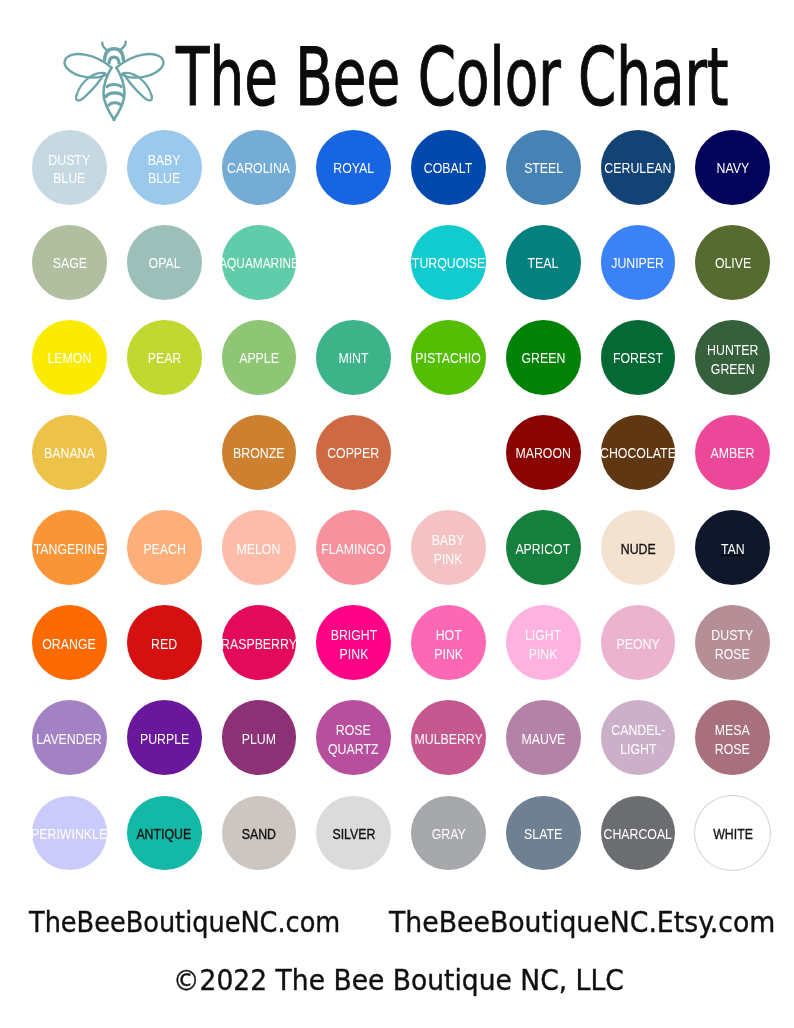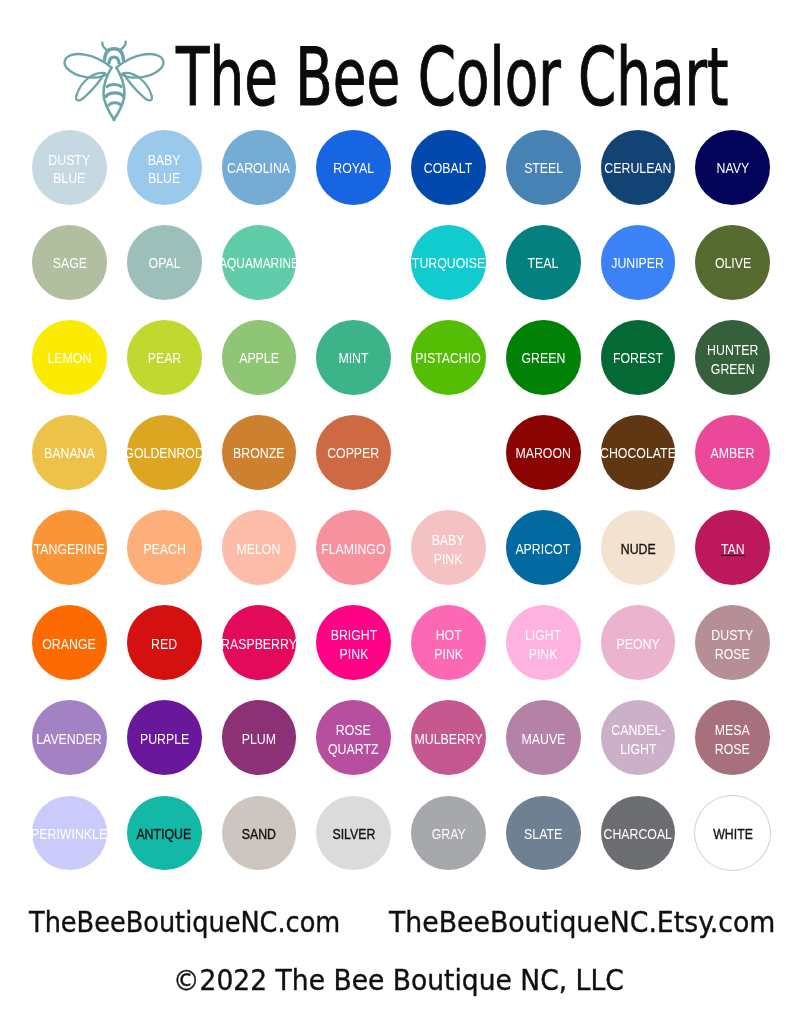--- a/index.html
+++ b/index.html
@@ -126,23 +126,20 @@
           <div class="lbl" style="transform: scaleX(0.862);"><span style="display: block;">FOREST</span></div>
         </div>
         <div class="sw" style="left: 695.32px; background: rgb(53, 96, 59);">
           <div class="lbl two" style="transform: scaleX(0.862);"><span style="display: block;">HUNTER</span><span style="display: block;">GREEN</span></div>
         </div>
       </div>
       <div class="row">
         <div class="sw" style="left: 32px; background: rgb(237, 194, 72);">
           <div class="lbl" style="transform: scaleX(0.862);"><span style="display: block;">BANANA</span></div>
         </div>
-        <div class="sw" style="left: 126.76px; background: rgb(220, 166, 35);">
-          <div class="lbl" style="transform: scaleX(0.862);"><span style="display: block;">GOLDENROD</span></div>
-        </div>
         <div class="sw" style="left: 221.52px; background: rgb(205, 129, 48);">
           <div class="lbl" style="transform: scaleX(0.862);"><span style="display: block;">BRONZE</span></div>
         </div>
         <div class="sw" style="left: 316.28px; background: rgb(206, 106, 67);">
           <div class="lbl" style="transform: scaleX(0.862);"><span style="display: block;">COPPER</span></div>
         </div>
         <div class="sw" style="left: 505.8px; background: rgb(138, 4, 3);">
           <div class="lbl" style="transform: scaleX(0.862);"><span style="display: block;">MAROON</span></div>
         </div>
         <div class="sw" style="left: 600.56px; background: rgb(95, 56, 19);">
@@ -161,27 +158,27 @@
         </div>
         <div class="sw" style="left: 126.76px; background: rgb(252, 175, 123);">
           <div class="lbl" style="transform: scaleX(0.862);"><span style="display: block;">PEACH</span></div>
         </div>
         <div class="sw" style="left: 316.28px; background: rgb(246, 145, 157);">
           <div class="lbl" style="transform: scaleX(0.862);"><span style="display: block;">FLAMINGO</span></div>
         </div>
         <div class="sw" style="left: 411.04px; background: rgb(244, 194, 195);">
           <div class="lbl two" style="transform: scaleX(0.862);"><span style="display: block;">BABY</span><span style="display: block;">PINK</span></div>
         </div>
-        <div class="sw" style="left: 505.8px; background: #0369a1;">
+        <div class="sw" style="left: 505.8px; background: #15803d;">
           <div class="lbl" style="transform: scaleX(0.862);"><span style="display: block;">APRICOT</span></div>
         </div>
         <div class="sw dark" style="left: 600.56px; background: rgb(244, 226, 208);">
           <div class="lbl" style="transform: scaleX(0.862);"><span style="display: block;">NUDE</span></div>
         </div>
-        <div class="sw" style="left: 695.32px; background: #be185d; text-decoration: underline;">
+        <div class="sw" style="left: 695.32px; background: #0f172a; text-decoration: underline;">
           <div class="lbl" style="transform: scaleX(0.862);"><span style="display: block;">TAN</span></div>
         </div>
       </div>
       <div class="row">
         <div class="sw" style="left: 32px; background: rgb(252, 106, 1);">
           <div class="lbl" style="transform: scaleX(0.862);"><span style="display: block;">ORANGE</span></div>
         </div>
         <div class="sw" style="left: 126.76px; background: rgb(212, 16, 17);">
           <div class="lbl" style="transform: scaleX(0.862);"><span style="display: block;">RED</span></div>
         </div>

